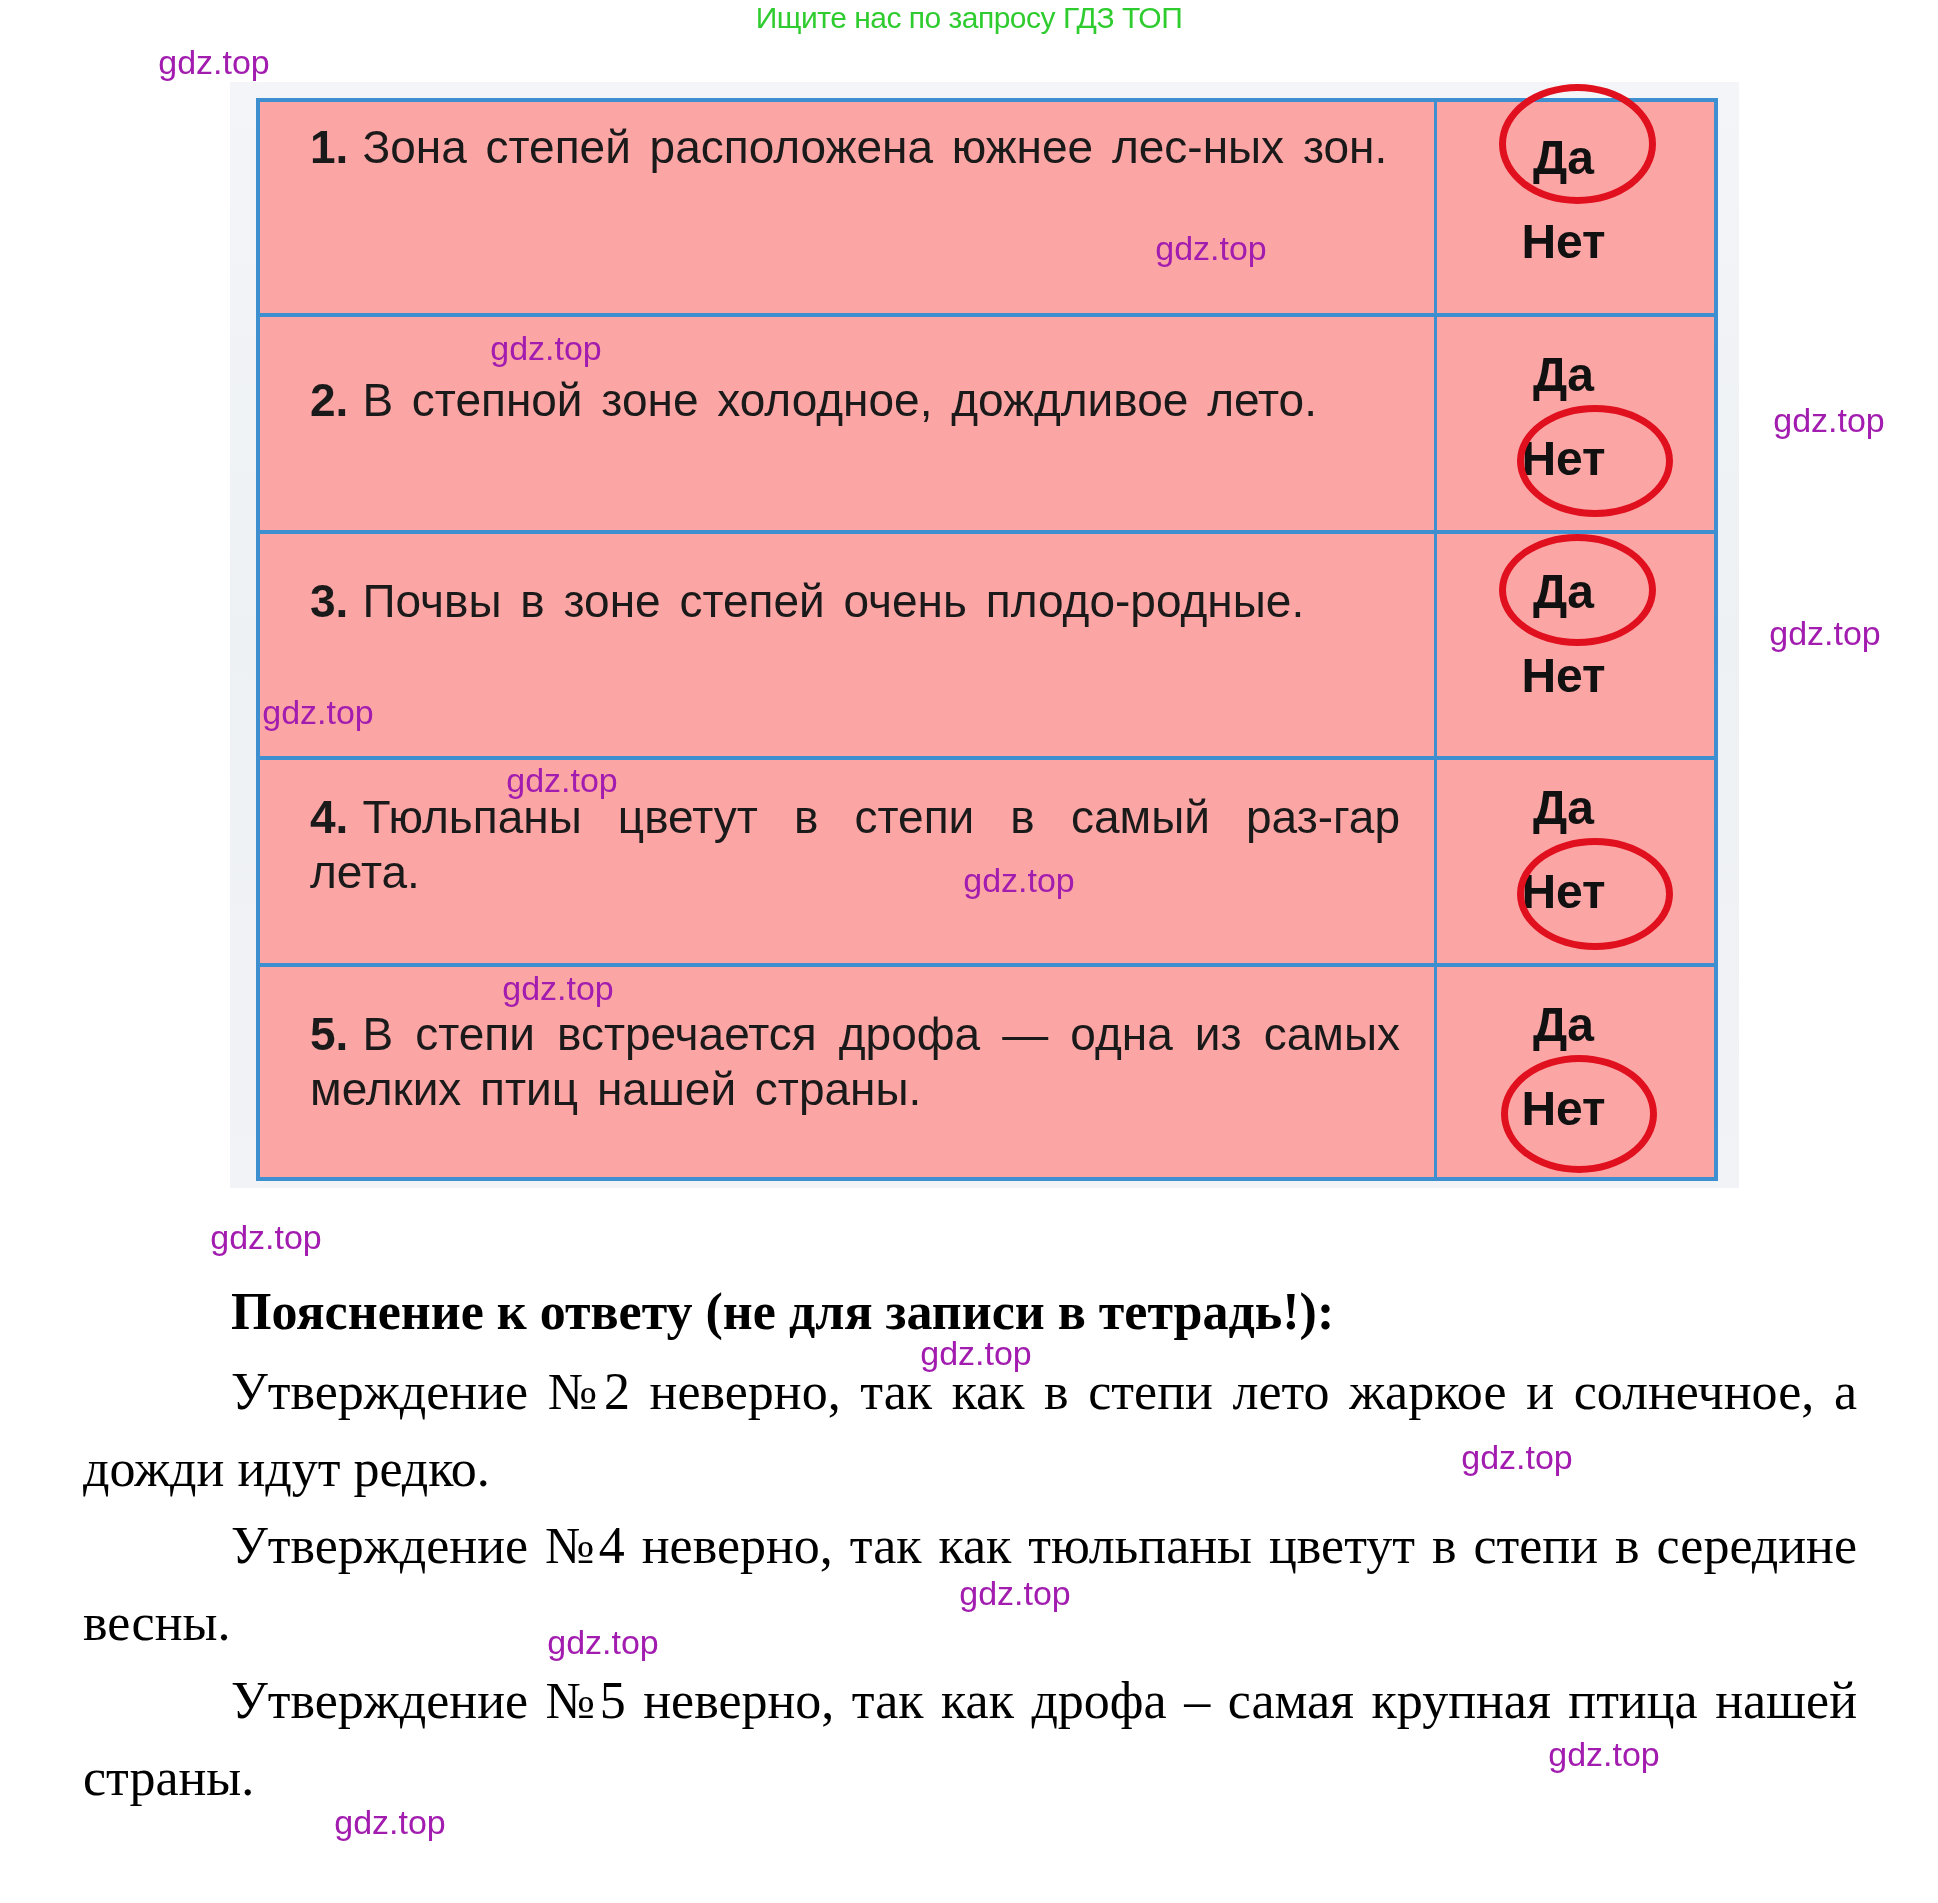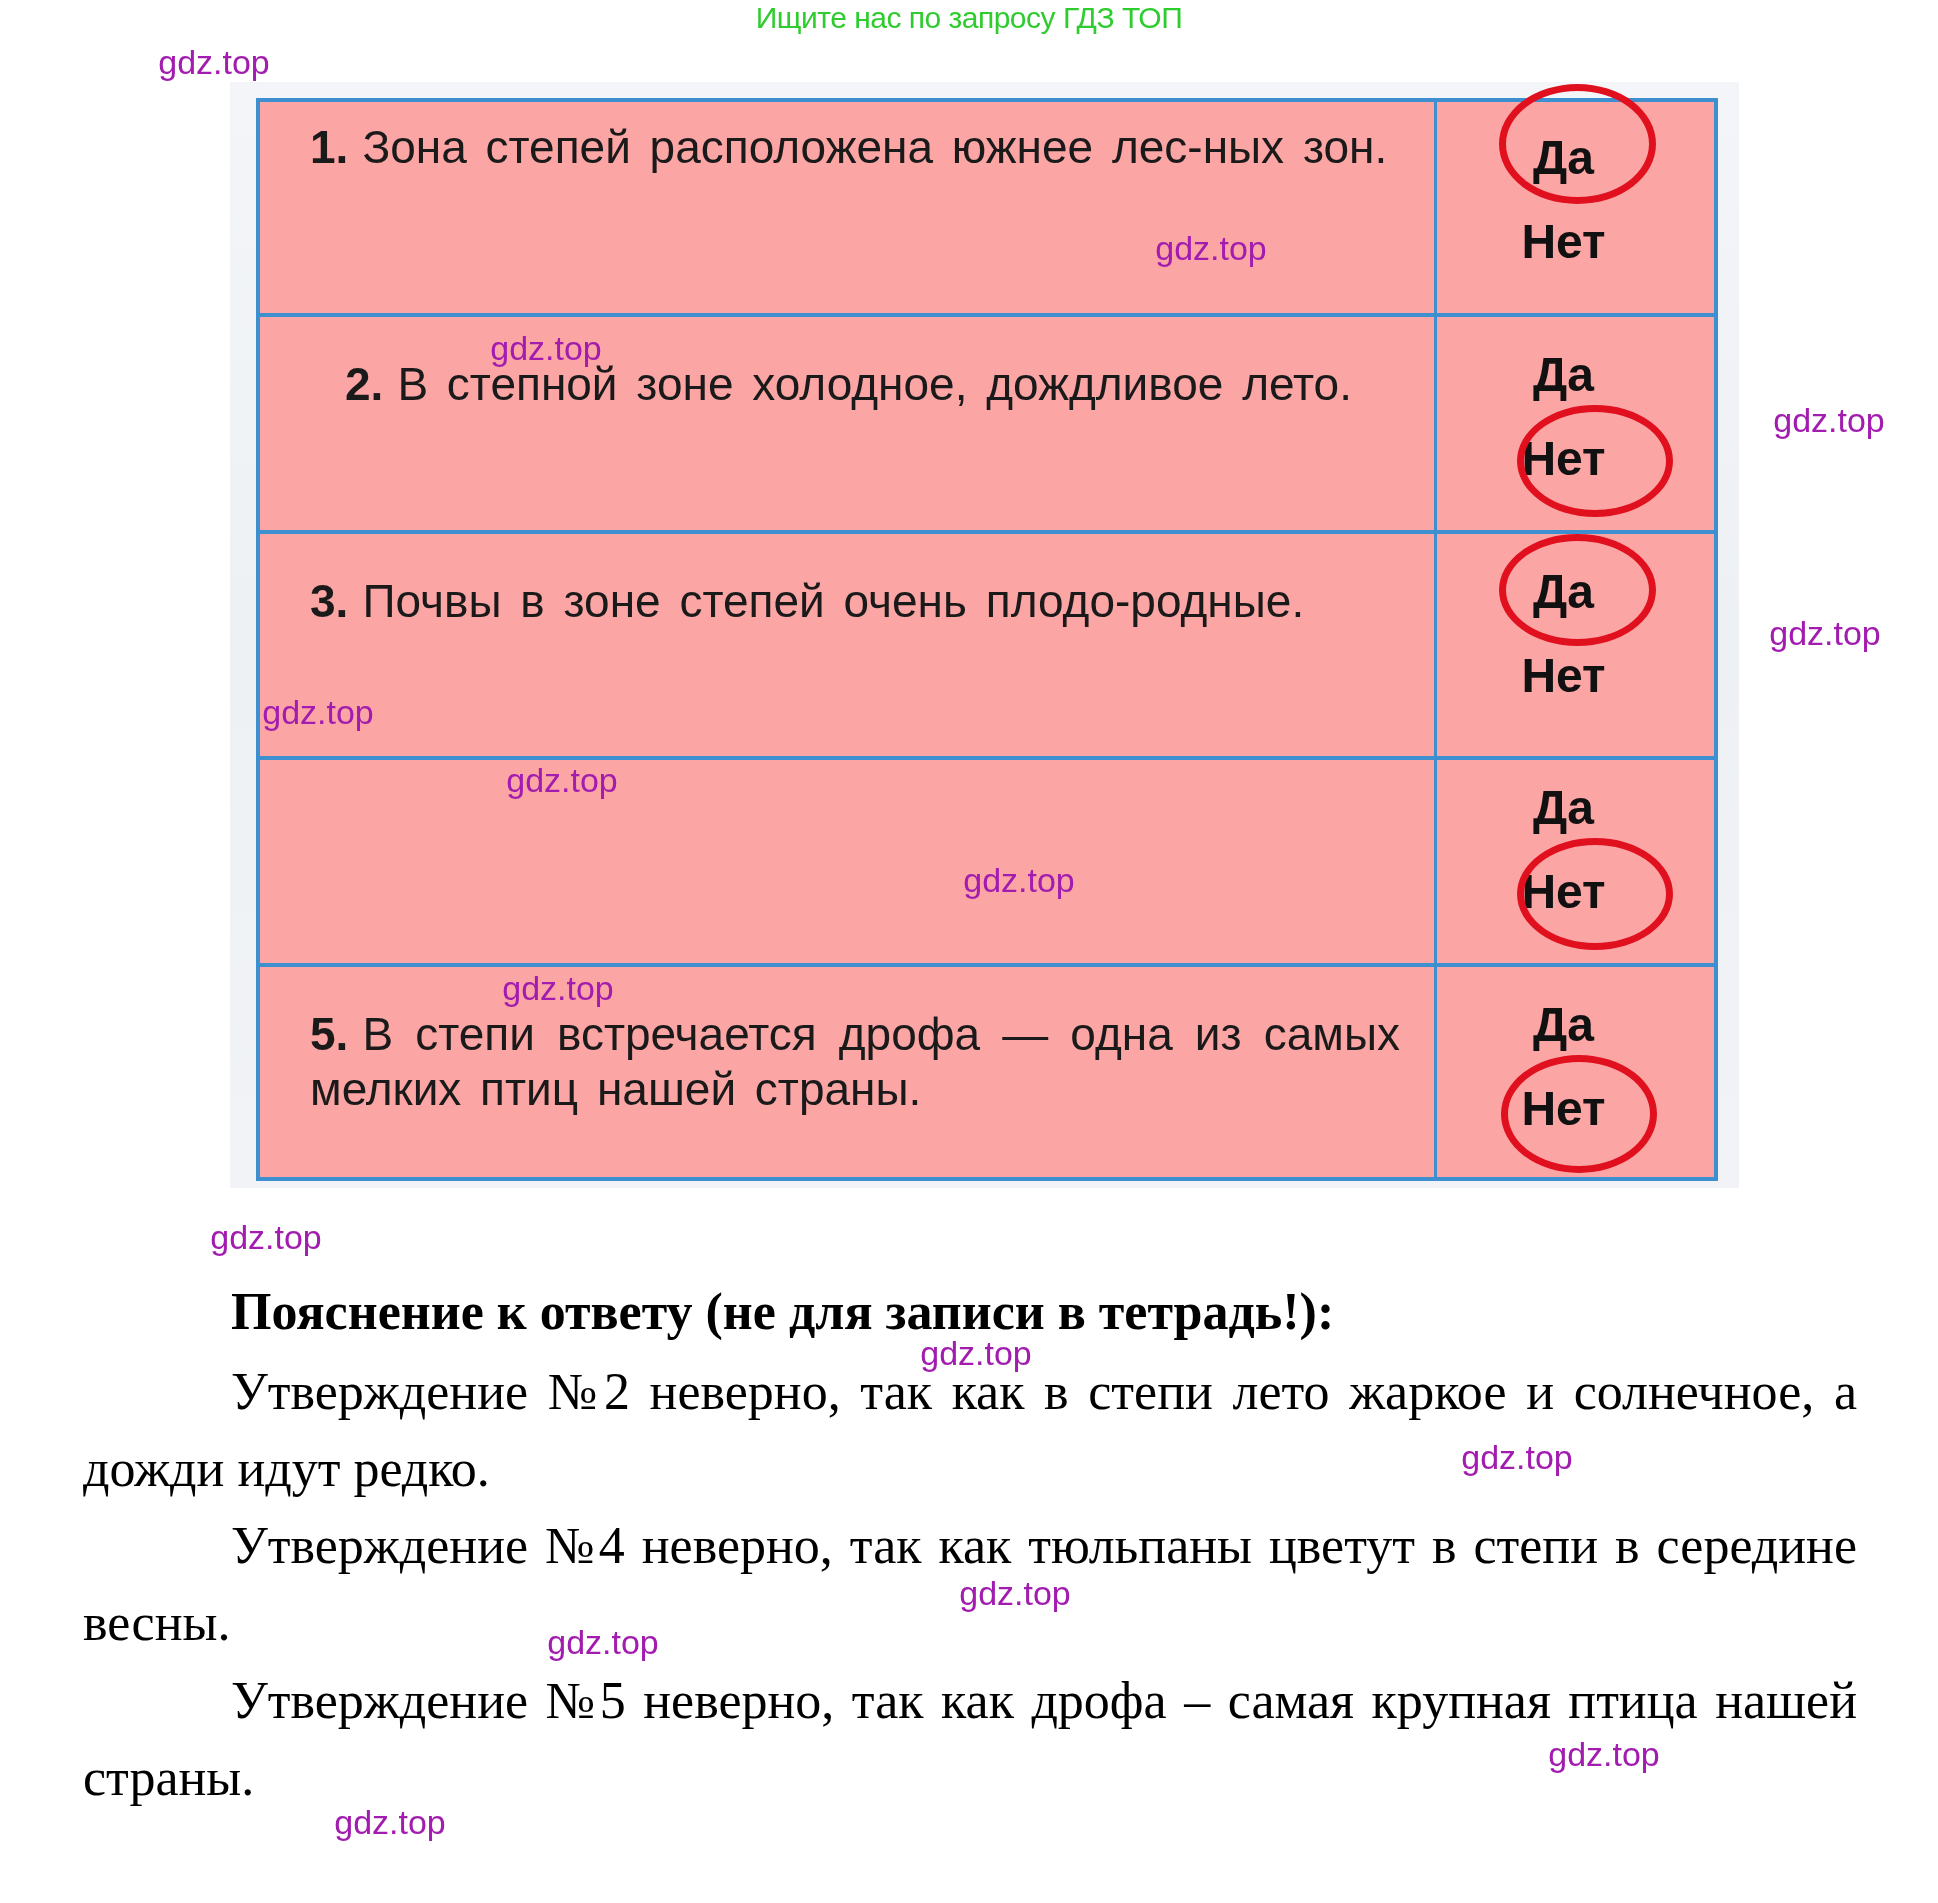--- a/index.html
+++ b/index.html
@@ -77,21 +77,21 @@
       <b>1.</b><span>Зона степей расположена южнее лес-ных зон.</span>
     </div>
     <div class="answers">
       <div class="ans" style="top:28px;">Да</div>
       <div class="ans" style="top:112px;">Нет</div>
       <div class="circle" style="left:62px;top:-18px;width:157px;height:120px;"></div>
     </div>
   </div>
 
   <div class="row" style="top:215px;height:217px;">
-    <div class="stmt" style="top:40px;margin-left:35px;">
+    <div class="stmt" style="top:56px;">
       <b>2.</b><span>В степной зоне холодное, дождливое лето.</span>
     </div>
     <div class="answers">
       <div class="ans" style="top:30px;">Да</div>
       <div class="ans" style="top:114px;">Нет</div>
       <div class="circle" style="left:80px;top:88px;width:156px;height:112px;"></div>
     </div>
   </div>
 
   <div class="row" style="top:432px;height:226px;">
@@ -99,20 +99,23 @@
       <b>3.</b><span>Почвы в зоне степей очень плодо-родные.</span>
     </div>
     <div class="answers">
       <div class="ans" style="top:30px;">Да</div>
       <div class="ans" style="top:114px;">Нет</div>
       <div class="circle" style="left:62px;top:0px;width:157px;height:112px;"></div>
     </div>
   </div>
 
   <div class="row" style="top:648px;height:217px;">
+    <div class="stmt" style="top:40px;">
+      <b>4.</b><span>Тюльпаны цветут в степи в самый раз-гар лета.</span>
+    </div>
     <div class="answers">
       <div class="ans" style="top:30px;">Да</div>
       <div class="ans" style="top:114px;">Нет</div>
       <div class="circle" style="left:80px;top:88px;width:156px;height:112px;"></div>
     </div>
   </div>
 
   <div class="row" style="top:865px;height:196px;">
     <div class="stmt" style="top:40px;">
       <b>5.</b><span>В степи встречается дрофа — одна из самых мелких птиц нашей страны.</span>

